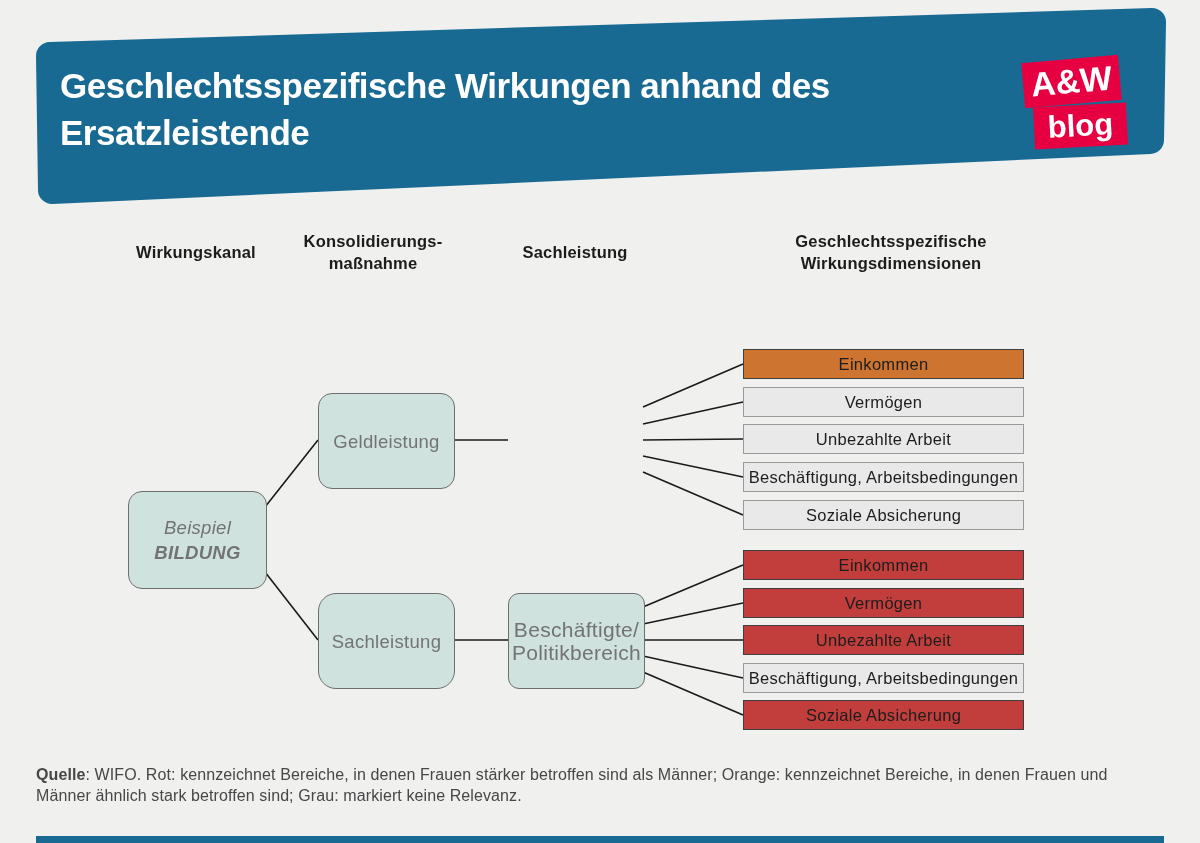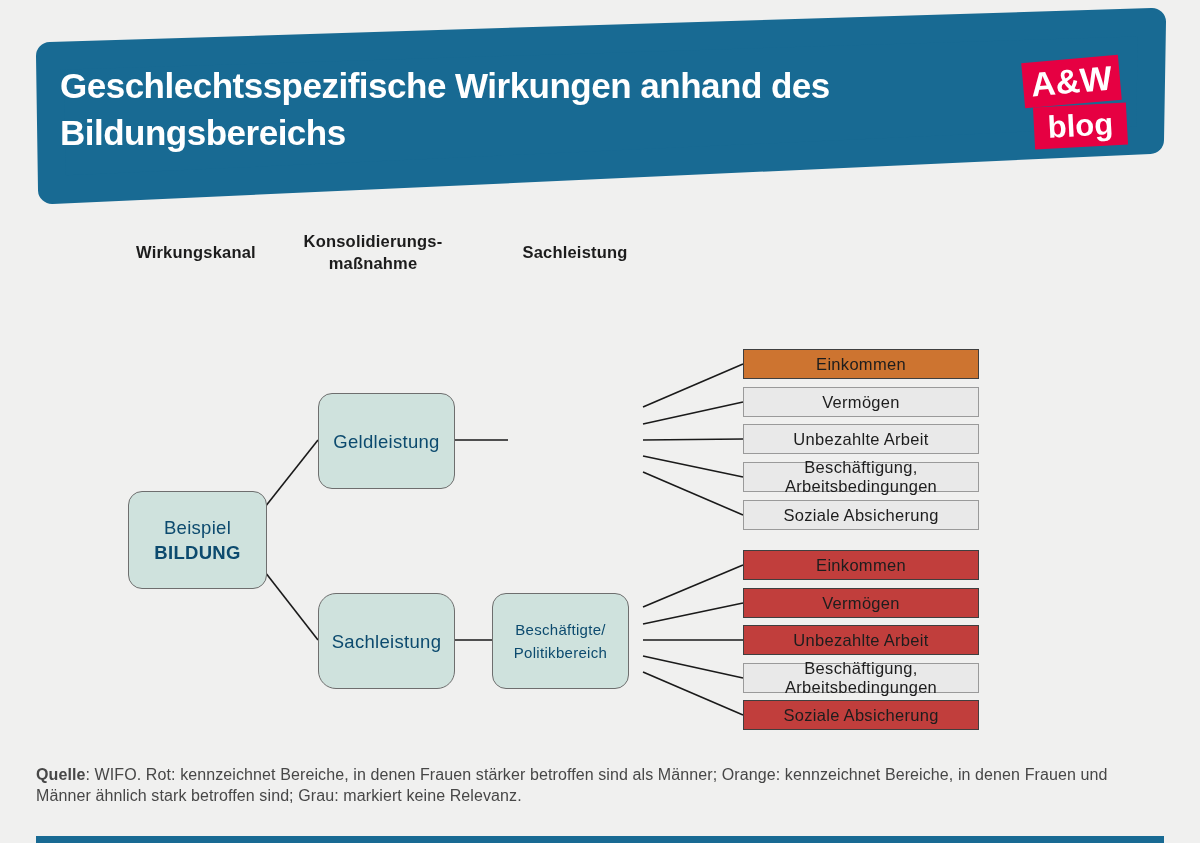--- a/index.html
+++ b/index.html
@@ -16,63 +16,67 @@
   .logo-bottom{left:1034px;top:105px;width:93px;height:42px;font-size:31px;transform:rotate(-3deg);}
 
   
   .col-head{position:absolute;transform:translateX(-50%);text-align:center;
             font-size:16.5px;font-weight:bold;color:#1c1c1c;line-height:22px;letter-spacing:0.2px;}
 
   
   .lines-svg{position:absolute;left:0;top:0;width:1200px;height:843px;}
   .node{position:absolute;background:#cfe2dd;border:1.6px solid #6e6e6e;border-radius:14px;
         display:flex;flex-direction:column;align-items:center;justify-content:center;
-        font-size:18.5px;color:#0c4a6e;line-height:25px;text-align:right;letter-spacing:0.3px;}
-  .n-beispiel{left:128px;top:491px;width:137px;height:96px;}
+        font-size:18.5px;color:#737373;line-height:25px;text-align:right;letter-spacing:0.3px;}
+  .n-beispiel{left:128px;top:491px;width:137px;height:96px;font-style:italic;}
   .n-geld{left:318px;top:393px;width:135px;height:94px;}
   .n-nutzer{left:508px;top:393px;width:135px;height:94px;}
   .n-sach{left:318px;top:593px;width:135px;height:94px;border-radius:18px;}
-  .n-besch{left:492px;top:593px;width:135px;height:94px;font-size:15px;line-height:23px;}
+  .n-besch{left:508px;top:593px;width:135px;height:94px;font-size:21px;line-height:23px;border-radius:11px;}
   .bold{font-weight:bold;}
 
-  .dim{position:absolute;left:743px;width:236px;height:30px;box-sizing:border-box;
+  .dim{position:absolute;left:743px;width:281px;height:30px;box-sizing:border-box;
        display:flex;align-items:center;justify-content:center;
-       font-size:16.5px;color:#1d1d1d;letter-spacing:0.3px;border:1.5px solid #999;text-align:center;}
+       font-size:16.5px;color:#1d1d1d;letter-spacing:0.3px;border:1.5px solid #999;}
 
   
   .footer{position:absolute;left:36px;top:764px;width:1128px;font-size:16px;
           color:#474747;line-height:21px;letter-spacing:0.1px;}
   .bottom-bar{position:absolute;left:36px;bottom:0;width:1128px;height:7px;}
 </style>
 </head>
 <body>
 
 <div class="canvas">
 
   <svg class="banner-svg">
     <path d="M 50 56 L 1152 22 L 1150 140 L 52 190 Z" fill="#186a93" stroke="#186a93" stroke-width="28" stroke-linejoin="round"></path>
   </svg>
 
   <div class="title">
     <div>Geschlechtsspezifische Wirkungen anhand des</div>
-    <div>Bildungsbereichs</div>
+    <div>Ersatzleistende</div>
   </div>
 
   <div class="logo-box logo-top" style="background: rgb(230, 0, 66);">A&amp;W</div>
   <div class="logo-box logo-bottom" style="background: rgb(230, 0, 66);">blog</div>
 
   <div class="col-head" style="left:196px;top:241px;">
     <div>Wirkungskanal</div>
   </div>
   <div class="col-head" style="left:373px;top:230px;">
     <div>Konsolidierungs-</div>
     <div>maßnahme</div>
   </div>
   <div class="col-head" style="left:575px;top:241px;">
     <div>Sachleistung</div>
+  </div>
+  <div class="col-head" style="left:891px;top:230px;">
+    <div>Geschlechtsspezifische</div>
+    <div>Wirkungsdimensionen</div>
   </div>
 
   <svg class="lines-svg">
     <g stroke="#1a1a1a" stroke-width="1.6">
       <line x1="265" y1="507" x2="318" y2="440"></line>
       <line x1="265" y1="572" x2="318" y2="640"></line>
       <line x1="453" y1="440" x2="508" y2="440"></line>
       <line x1="453" y1="640" x2="508" y2="640"></line>
       <line x1="643" y1="407" x2="743" y2="364"></line>
       <line x1="643" y1="424" x2="743" y2="402"></line>

